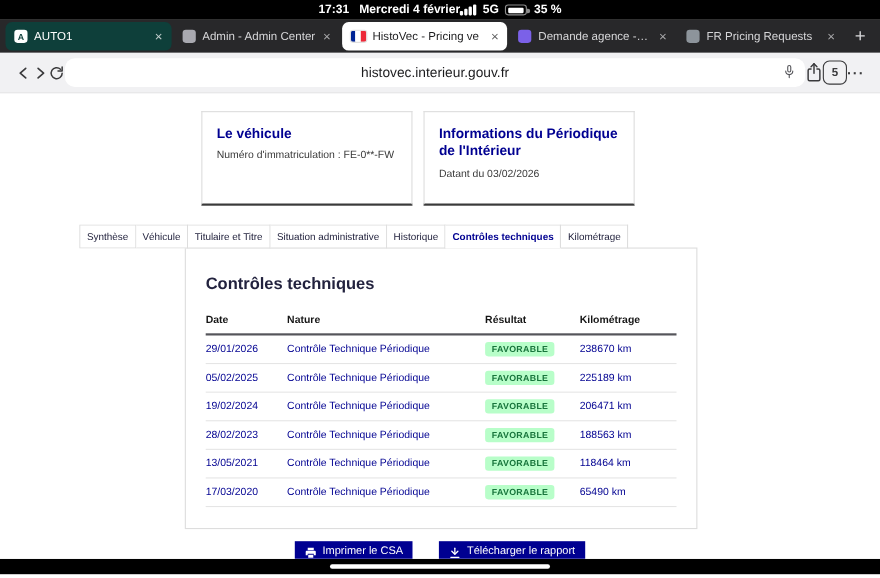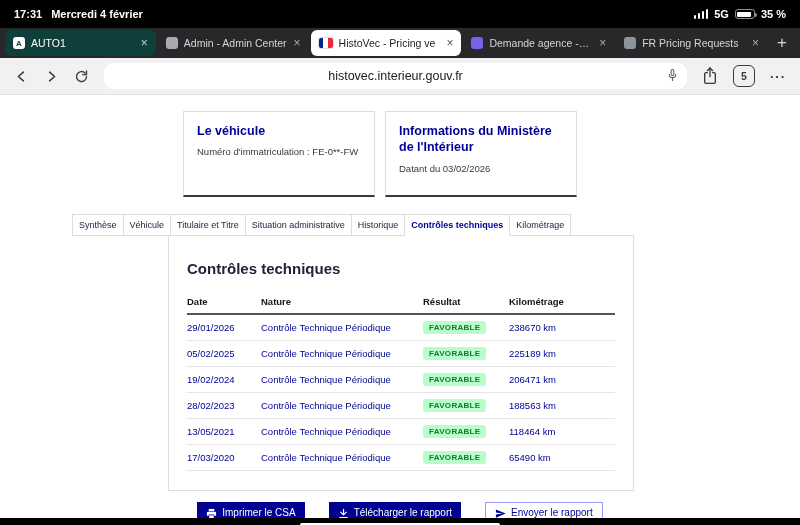--- a/index.html
+++ b/index.html
@@ -1,21 +1,21 @@
 <!DOCTYPE html>
 <html><head>
 <meta charset="utf-8">
 <style>
   * { margin:0; padding:0; box-sizing:border-box; }
   html,body { width:800px; height:525px; overflow:hidden; }
   body { font-family:"Liberation Sans", sans-serif; background:#fff; position:relative; }
 
   
-  .status-bar { height:28px; background:#000; color:#fff; display:flex; align-items:center;
-    justify-content:space-between; padding:0 14px; font-size:11px; font-weight:bold; }
+  .status-bar { height:18px; background:#000; color:#fff; display:flex; align-items:center;
+    justify-content:center; padding:0 14px; font-size:11px; font-weight:bold; }
   .sb-left { display:flex; gap:9px; align-items:center; }
   .sb-right { display:flex; gap:6px; align-items:center; font-weight:bold; }
   .signal { display:flex; align-items:flex-end; gap:1.5px; height:10px; }
   .signal i { display:block; width:2.5px; background:#fff; border-radius:1px; }
   .signal i:nth-child(1){height:4px}.signal i:nth-child(2){height:6px}
   .signal i:nth-child(3){height:8px}.signal i:nth-child(4){height:10px}
   .battery { width:20px; height:10px; border:1px solid rgba(255,255,255,.55); border-radius:3px;
     position:relative; padding:1.5px; }
   .battery .level { display:block; height:100%; width:92%; background:#fff; border-radius:1px; }
   .battery::after { content:""; position:absolute; right:-3.5px; top:2.5px; width:2.5px; height:4.5px;
@@ -37,21 +37,21 @@
   .fav.pricingfav { background:#8d949b; }
   .flagfav { flex:none; width:14px; height:10px; display:flex; border-radius:2px; overflow:hidden;
     outline:1px solid rgba(0,0,0,.12); }
   .flagfav i { flex:1; }
   .flagfav .fb{background:#002395}.flagfav .fw{background:#fff}.flagfav .fr{background:#ed2939}
   .newtab { flex:none; width:26px; display:flex; align-items:center; justify-content:center;
     color:#d6d6d8; font-size:17px; cursor:pointer; }
 
   
   .nav-bar { height:37px; background:#f1f1f3; border-bottom:1px solid #e1e1e3; display:flex;
-    align-items:center; padding:11px 14px; gap:15px; }
+    align-items:center; padding:11px 14px; }
   .navicon { color:#3a3a3c; display:flex; align-items:center; cursor:pointer; }
   .url-pill { flex:1; height:26px; background:#fff; border-radius:9px; display:flex; align-items:center;
     justify-content:center; position:relative; font-size:12.5px; color:#1c1c1e; cursor:text; }
   .mic { position:absolute; right:9px; top:5px; color:#55555a; cursor:pointer; }
   .tabcount { width:22px; height:22px; border:1.7px solid #3a3a3c; border-radius:6px; display:flex;
     align-items:center; justify-content:center; font-size:10.5px; font-weight:bold; color:#3a3a3c; cursor:pointer; }
   .more { font-size:13px; font-weight:bold; color:#3a3a3c; letter-spacing:1px; cursor:pointer; }
 
   
   .page { height:423px; background:#fff; overflow:hidden; position:relative; }
@@ -68,21 +68,21 @@
   .rtab:first-child { border-left:1px solid #ddd; }
   .rtab.active { color:#000091; font-weight:bold; border-bottom-color:#fff; }
 
   .panel { margin-left:168px; width:466px; height:256px; border:1px solid #ddd; padding:16px 18px;
     position:relative; z-index:1; background:#fff; }
   .section-title { font-size:15px; font-weight:bold; color:#22223e; margin:8px 0 13px 0; }
 
   .tbl { width:428px; font-size:9.5px; }
   .tr { display:flex; align-items:center; border-bottom:1px solid #e5e5e5; padding:6px 0; }
   .tr.th { font-weight:bold; color:#161616; border-bottom:2px solid #55555a; }
-  .c1{width:74px;flex:none}.c2{width:162px;flex:none}.c3{width:86px;flex:none}.c4{width:106px;flex:none}
+  .c1{width:74px;flex:none}.c2{width:180px;flex:none}.c3{width:86px;flex:none}.c4{width:106px;flex:none}
   .blue { color:#000091; }
   .badge { display:inline-block; background:#b8fec9; color:#18753c; font-size:8px; font-weight:bold;
     padding:2px 6px; border-radius:3px; letter-spacing:.3px; }
 
   .actions { display:flex; justify-content:center; gap:24px; margin-top:11px; }
   .btn { display:flex; align-items:center; gap:5px; font-family:inherit; font-size:10px;
     padding:4px 9px; border:none; cursor:pointer; line-height:1.2; }
   .btn.primary { background:#000091; color:#fff; }
   .btn.secondary { background:#fff; color:#000091; border:1px solid #9a9aff; }
 
@@ -187,21 +187,21 @@
 </div>
 
 <div class="page">
 
   <div class="cards">
     <div class="info-card">
       <div class="card-title">Le véhicule</div>
       <div class="card-sub">Numéro d'immatriculation : FE-0**-FW</div>
     </div>
     <div class="info-card">
-      <div class="card-title">Informations du Ministère de l'Intérieur</div>
+      <div class="card-title">Informations du Périodique de l'Intérieur</div>
       <div class="card-sub">Datant du 03/02/2026</div>
     </div>
   </div>
 
   <div class="tabs-row">
     <button class="rtab">Synthèse</button>
     <button class="rtab">Véhicule</button>
     <button class="rtab">Titulaire et Titre</button>
     <button class="rtab">Situation administrative</button>
     <button class="rtab">Historique</button>
@@ -273,26 +273,18 @@
     <button class="btn primary">
       <span style="display:flex;">
         <svg width="11" height="11" viewBox="0 0 24 24" fill="none" stroke="currentColor" stroke-width="2.6" stroke-linecap="round" stroke-linejoin="round">
             <path d="M12 3v11"></path>
             <path d="M6 9l6 6 6-6"></path>
             <path d="M4 21h16"></path>
           </svg>
       </span>
       <span>Télécharger le rapport</span>
     </button>
-    <button class="btn secondary">
-      <span style="display:flex;">
-        <svg width="11" height="11" viewBox="0 0 24 24" fill="currentColor">
-            <path d="M2 21l21-9L2 3v7l15 2-15 2z"></path>
-          </svg>
-      </span>
-      <span>Envoyer le rapport</span>
-    </button>
   </div>
 </div>
 
 <div class="home-bar">
   <div class="home-indicator"></div>
 </div>
 
 </body></html>

